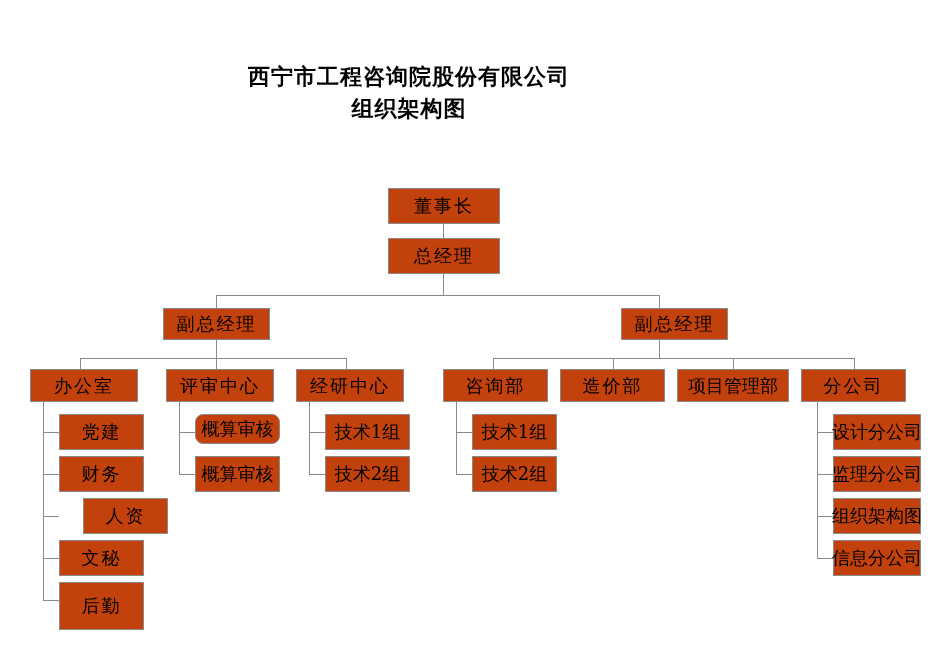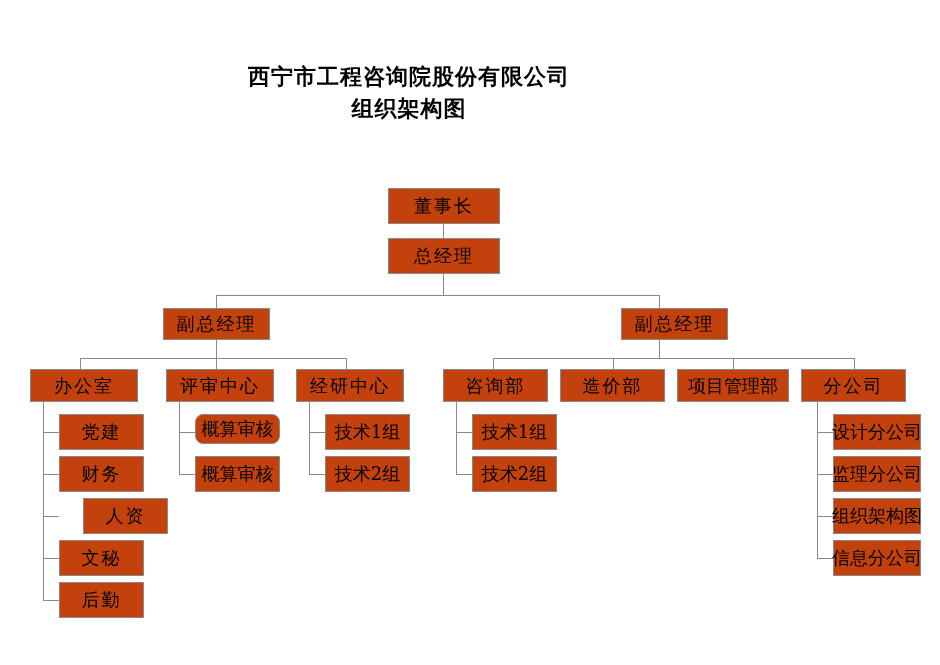--- a/index.html
+++ b/index.html
@@ -132,21 +132,21 @@
 
   <div class="node spaced" style="left:443px; top:369px; width:105px; height:33px;text-align:right;">咨询部</div>
   <div class="node spaced" style="left:560px; top:369px; width:105px; height:33px;">造价部</div>
   <div class="node tight" style="left:677px; top:369px; width:112px; height:33px;">项目管理部</div>
   <div class="node spaced" style="left:801px; top:369px; width:105px; height:33px;">分公司</div>
 
   <div class="node spaced" style="left:59px; top:414px; width:85px; height:36px;">党建</div>
   <div class="node spaced" style="left:59px; top:456px; width:85px; height:36px;">财务</div>
   <div class="node spaced" style="left:59px; top:498px; width:85px; height:36px;margin-left:24px;">人资</div>
   <div class="node spaced" style="left:59px; top:540px; width:85px; height:36px;">文秘</div>
-  <div class="node spaced" style="left:59px; top:582px; width:85px; height:36px;">后勤</div>
+  <div class="node spaced" style="left:59px; top:582px; width:85px; height:48px;">后勤</div>
 
   <div class="node tight" style="left:195px; top:414px; width:85px; height:30px;border-radius:8px;">概算审核</div>
   <div class="node tight" style="left:195px; top:456px; width:85px; height:36px;">概算审核</div>
 
   <div class="node tight" style="left:325px; top:414px; width:85px; height:36px;">技术1组</div>
   <div class="node tight" style="left:325px; top:456px; width:85px; height:36px;">技术2组</div>
 
   <div class="node tight" style="left:472px; top:414px; width:85px; height:36px;">技术1组</div>
   <div class="node tight" style="left:472px; top:456px; width:85px; height:36px;">技术2组</div>
 

